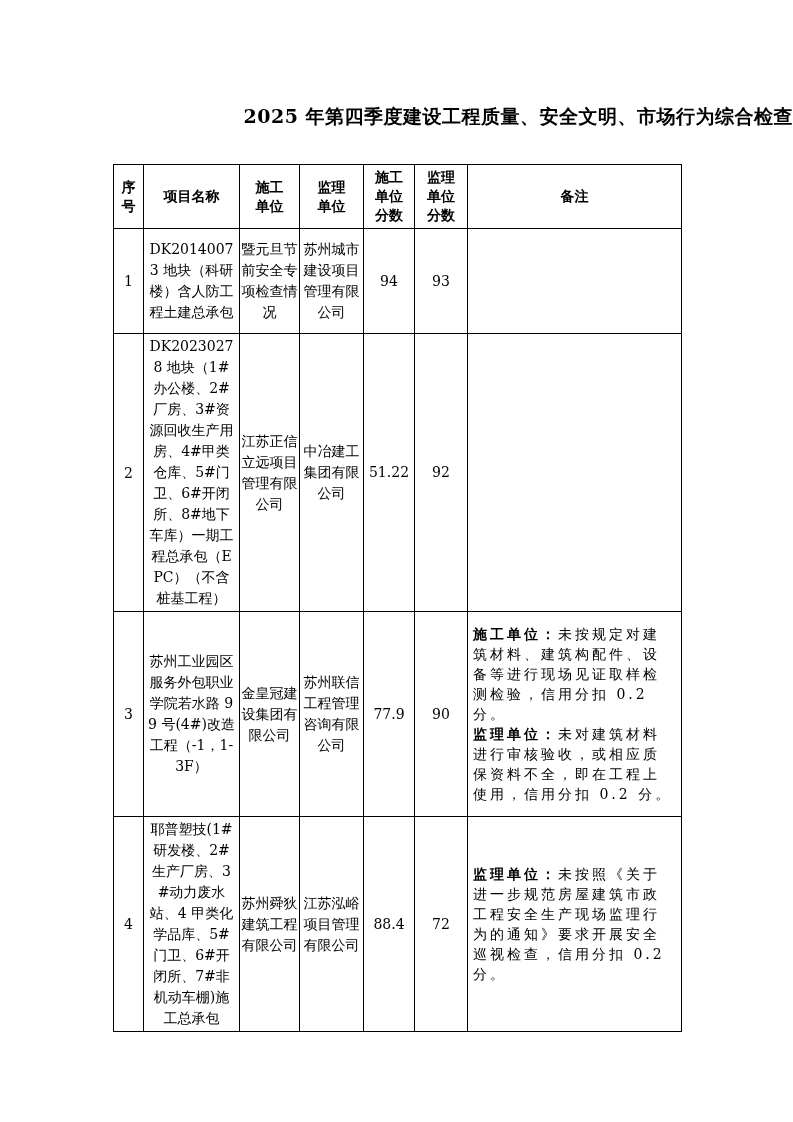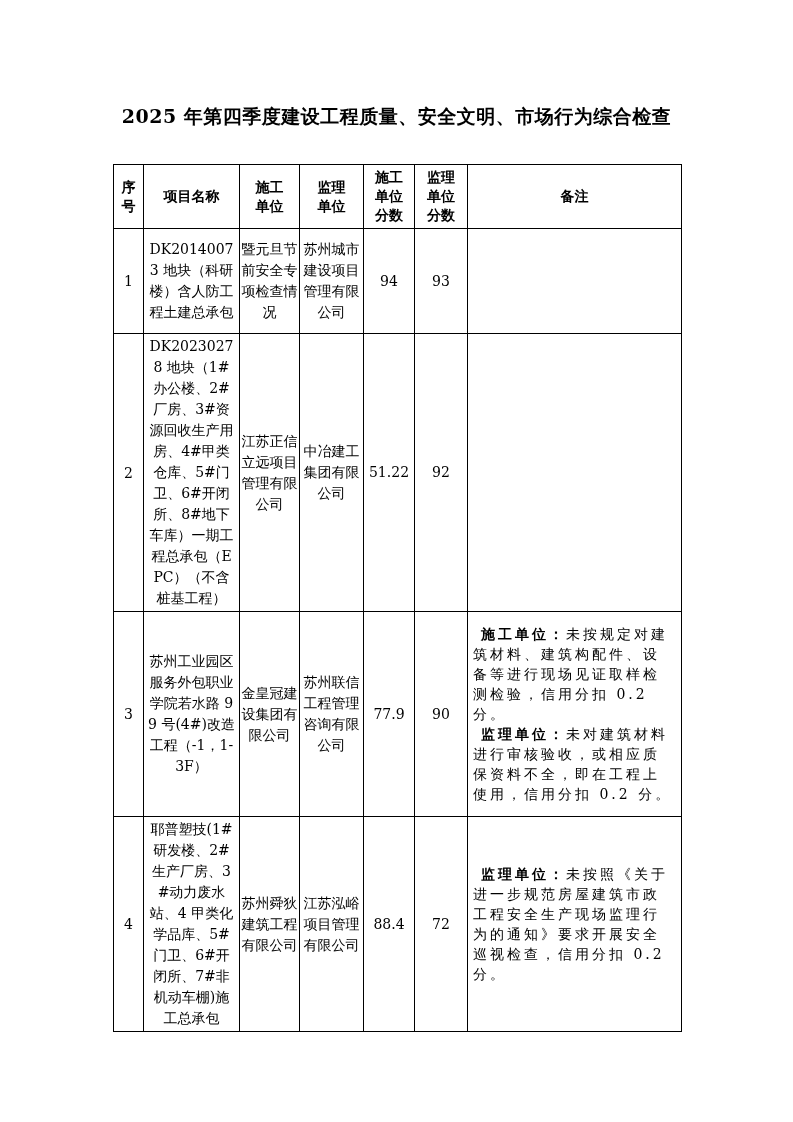--- a/index.html
+++ b/index.html
@@ -12,21 +12,21 @@
     width: 793px;
     height: 1122px;
     background: #ffffff;
     font-family: "DejaVu Serif", "Liberation Serif", serif;
     color: #000000;
     overflow: hidden;
   }
   .doc-title {
     margin: 0;
     padding-top: 99px;
-    text-align: center;
+    text-align: right;
     font-size: 19px;
     font-weight: bold;
     line-height: 34px;
     letter-spacing: 0.5px;
   }
   .doc-title .title-line { display: block; }
 
   table.report-table {
     position: absolute;
     left: 113px;
@@ -61,21 +61,21 @@
   td.cell-project { line-height: 21px; padding: 2px 4px; }
   td.cell-unit    { line-height: 21px; padding: 2px 1px; }
   td.cell-score   { line-height: 21px; }
   td.cell-remarks {
     text-align: left;
     vertical-align: middle;
     padding: 3px 5px;
     line-height: 20px;
     letter-spacing: 3px;
   }
-  td.cell-remarks .remark-label { font-weight: bold; margin-left: 8px; }
+  td.cell-remarks .remark-label { font-weight: bold; }
   td.cell-remarks .remark { margin: 0; }
 </style>
 </head>
 <body>
 
 <div class="page">
   <h1 class="doc-title">
     <span class="title-line">2025 年第四季度建设工程质量、安全文明、市场行为综合检查</span>
   </h1>
 

